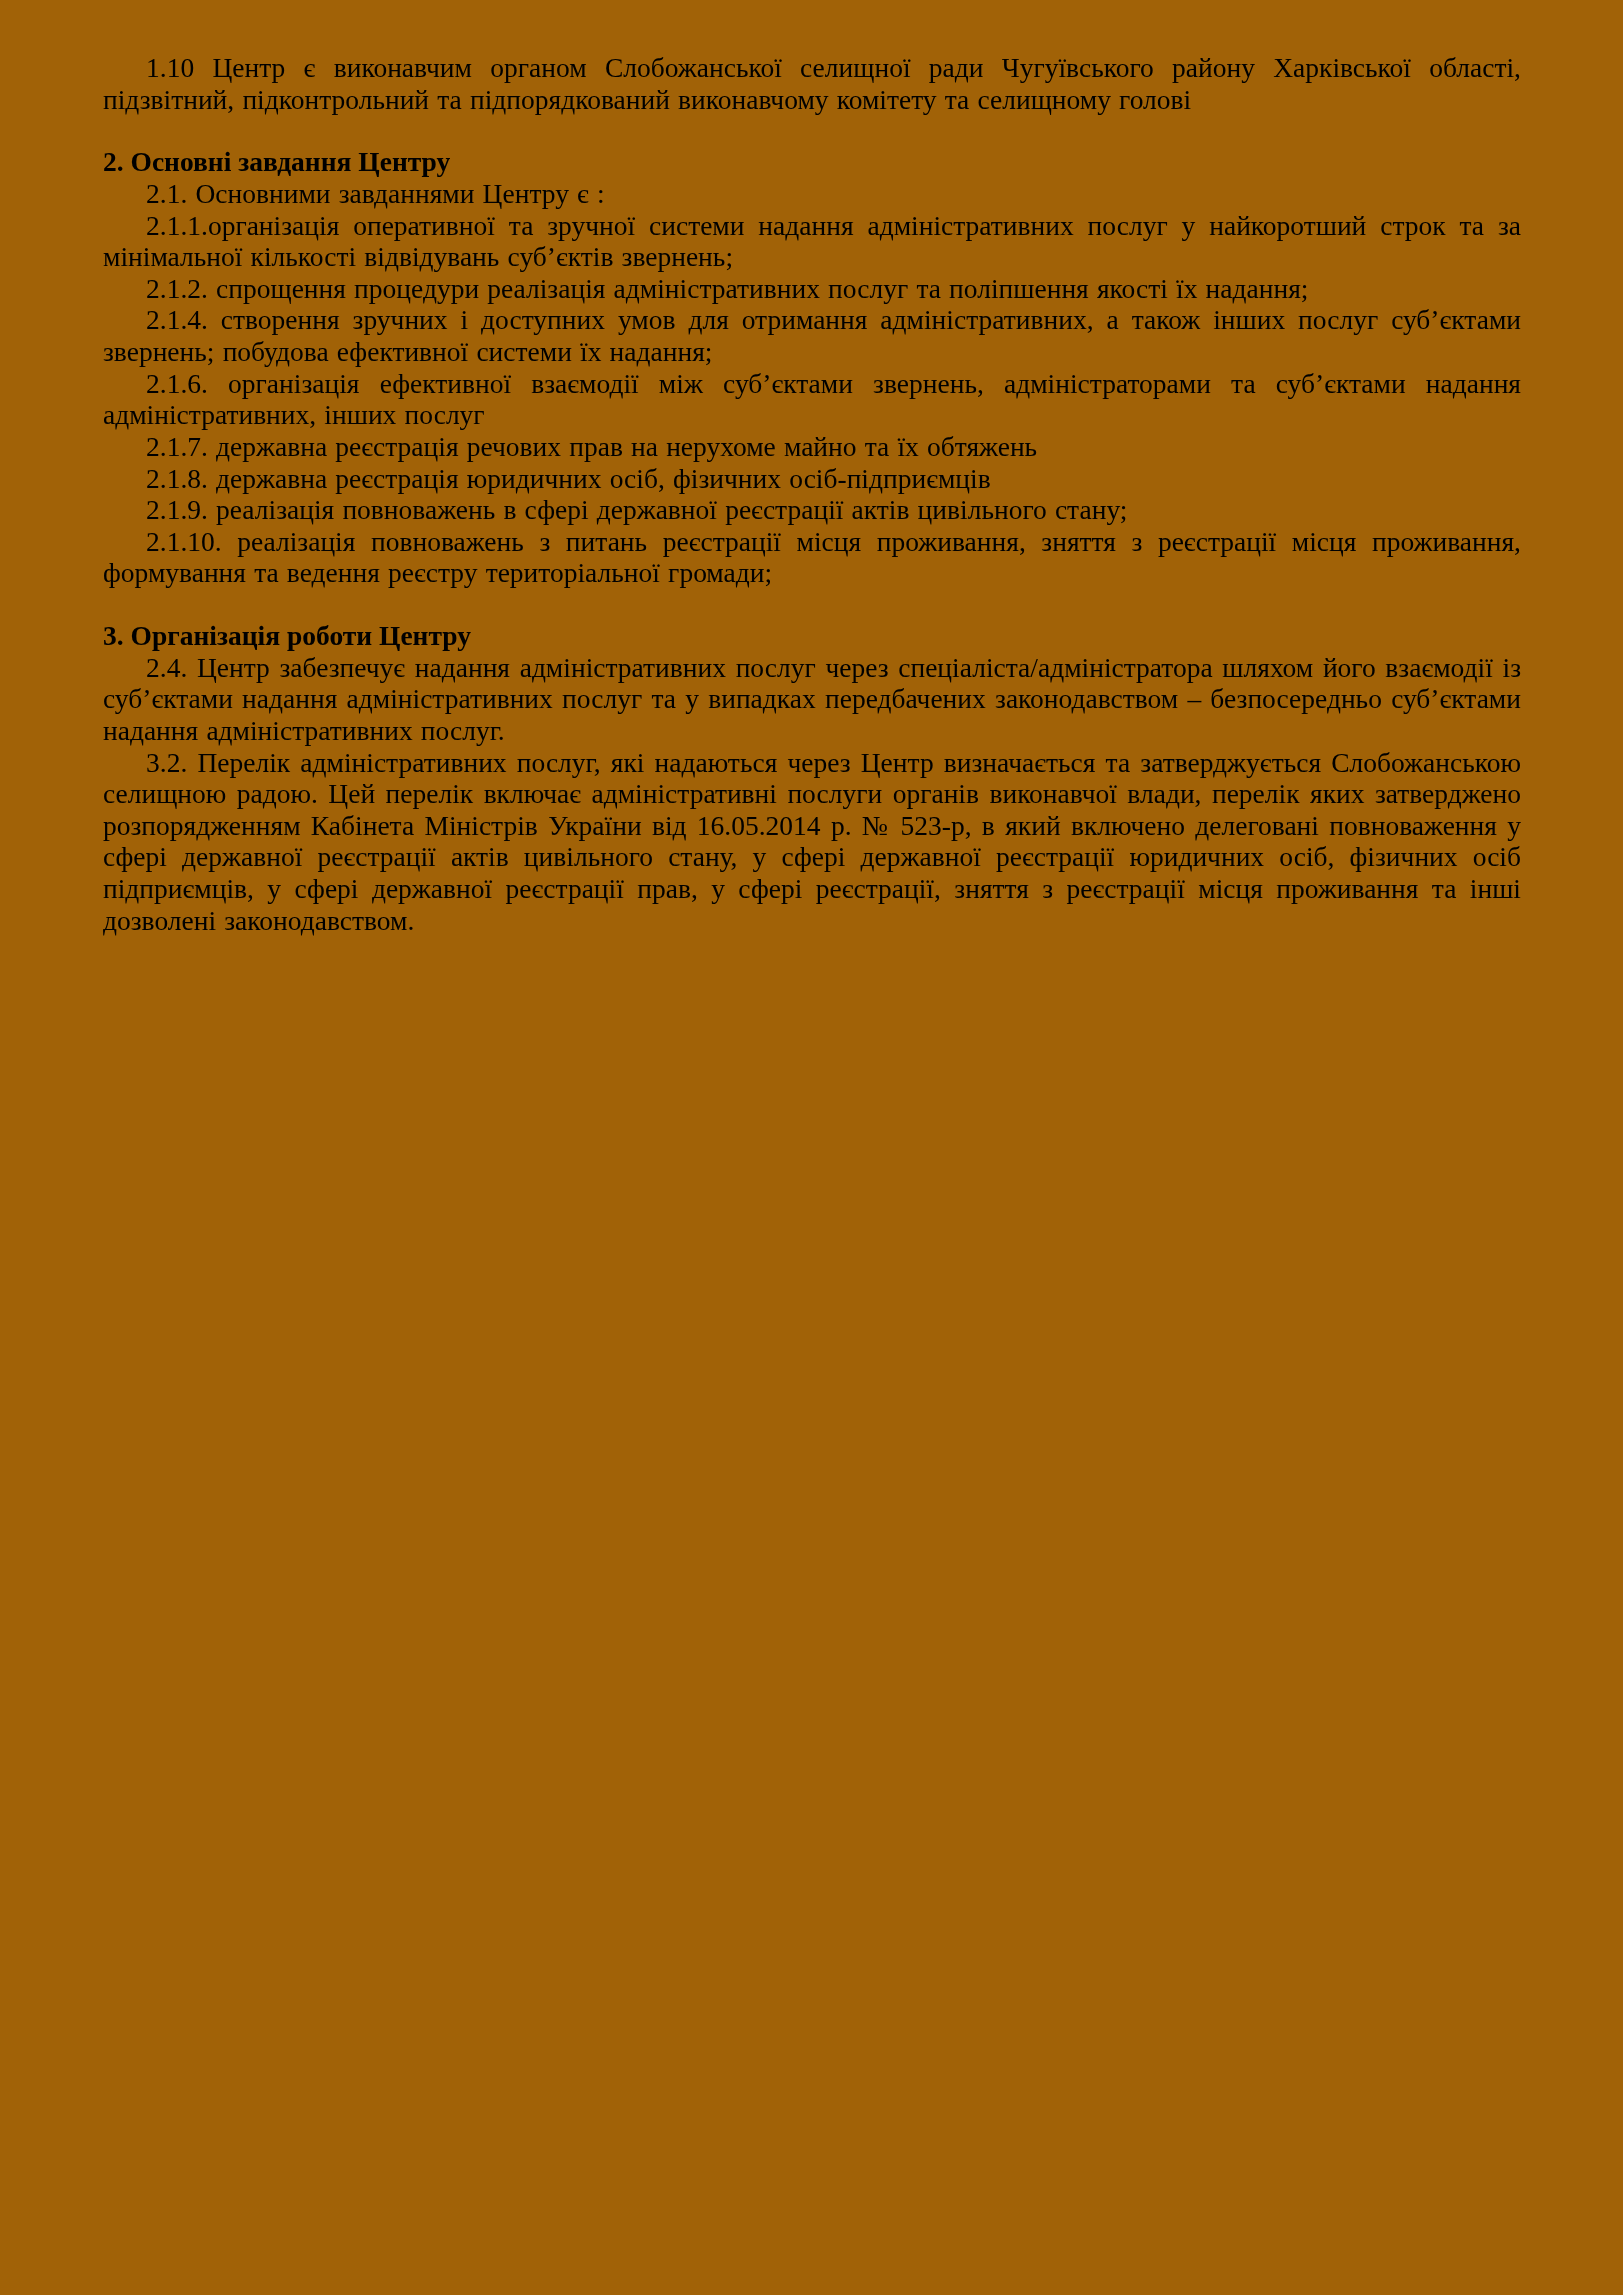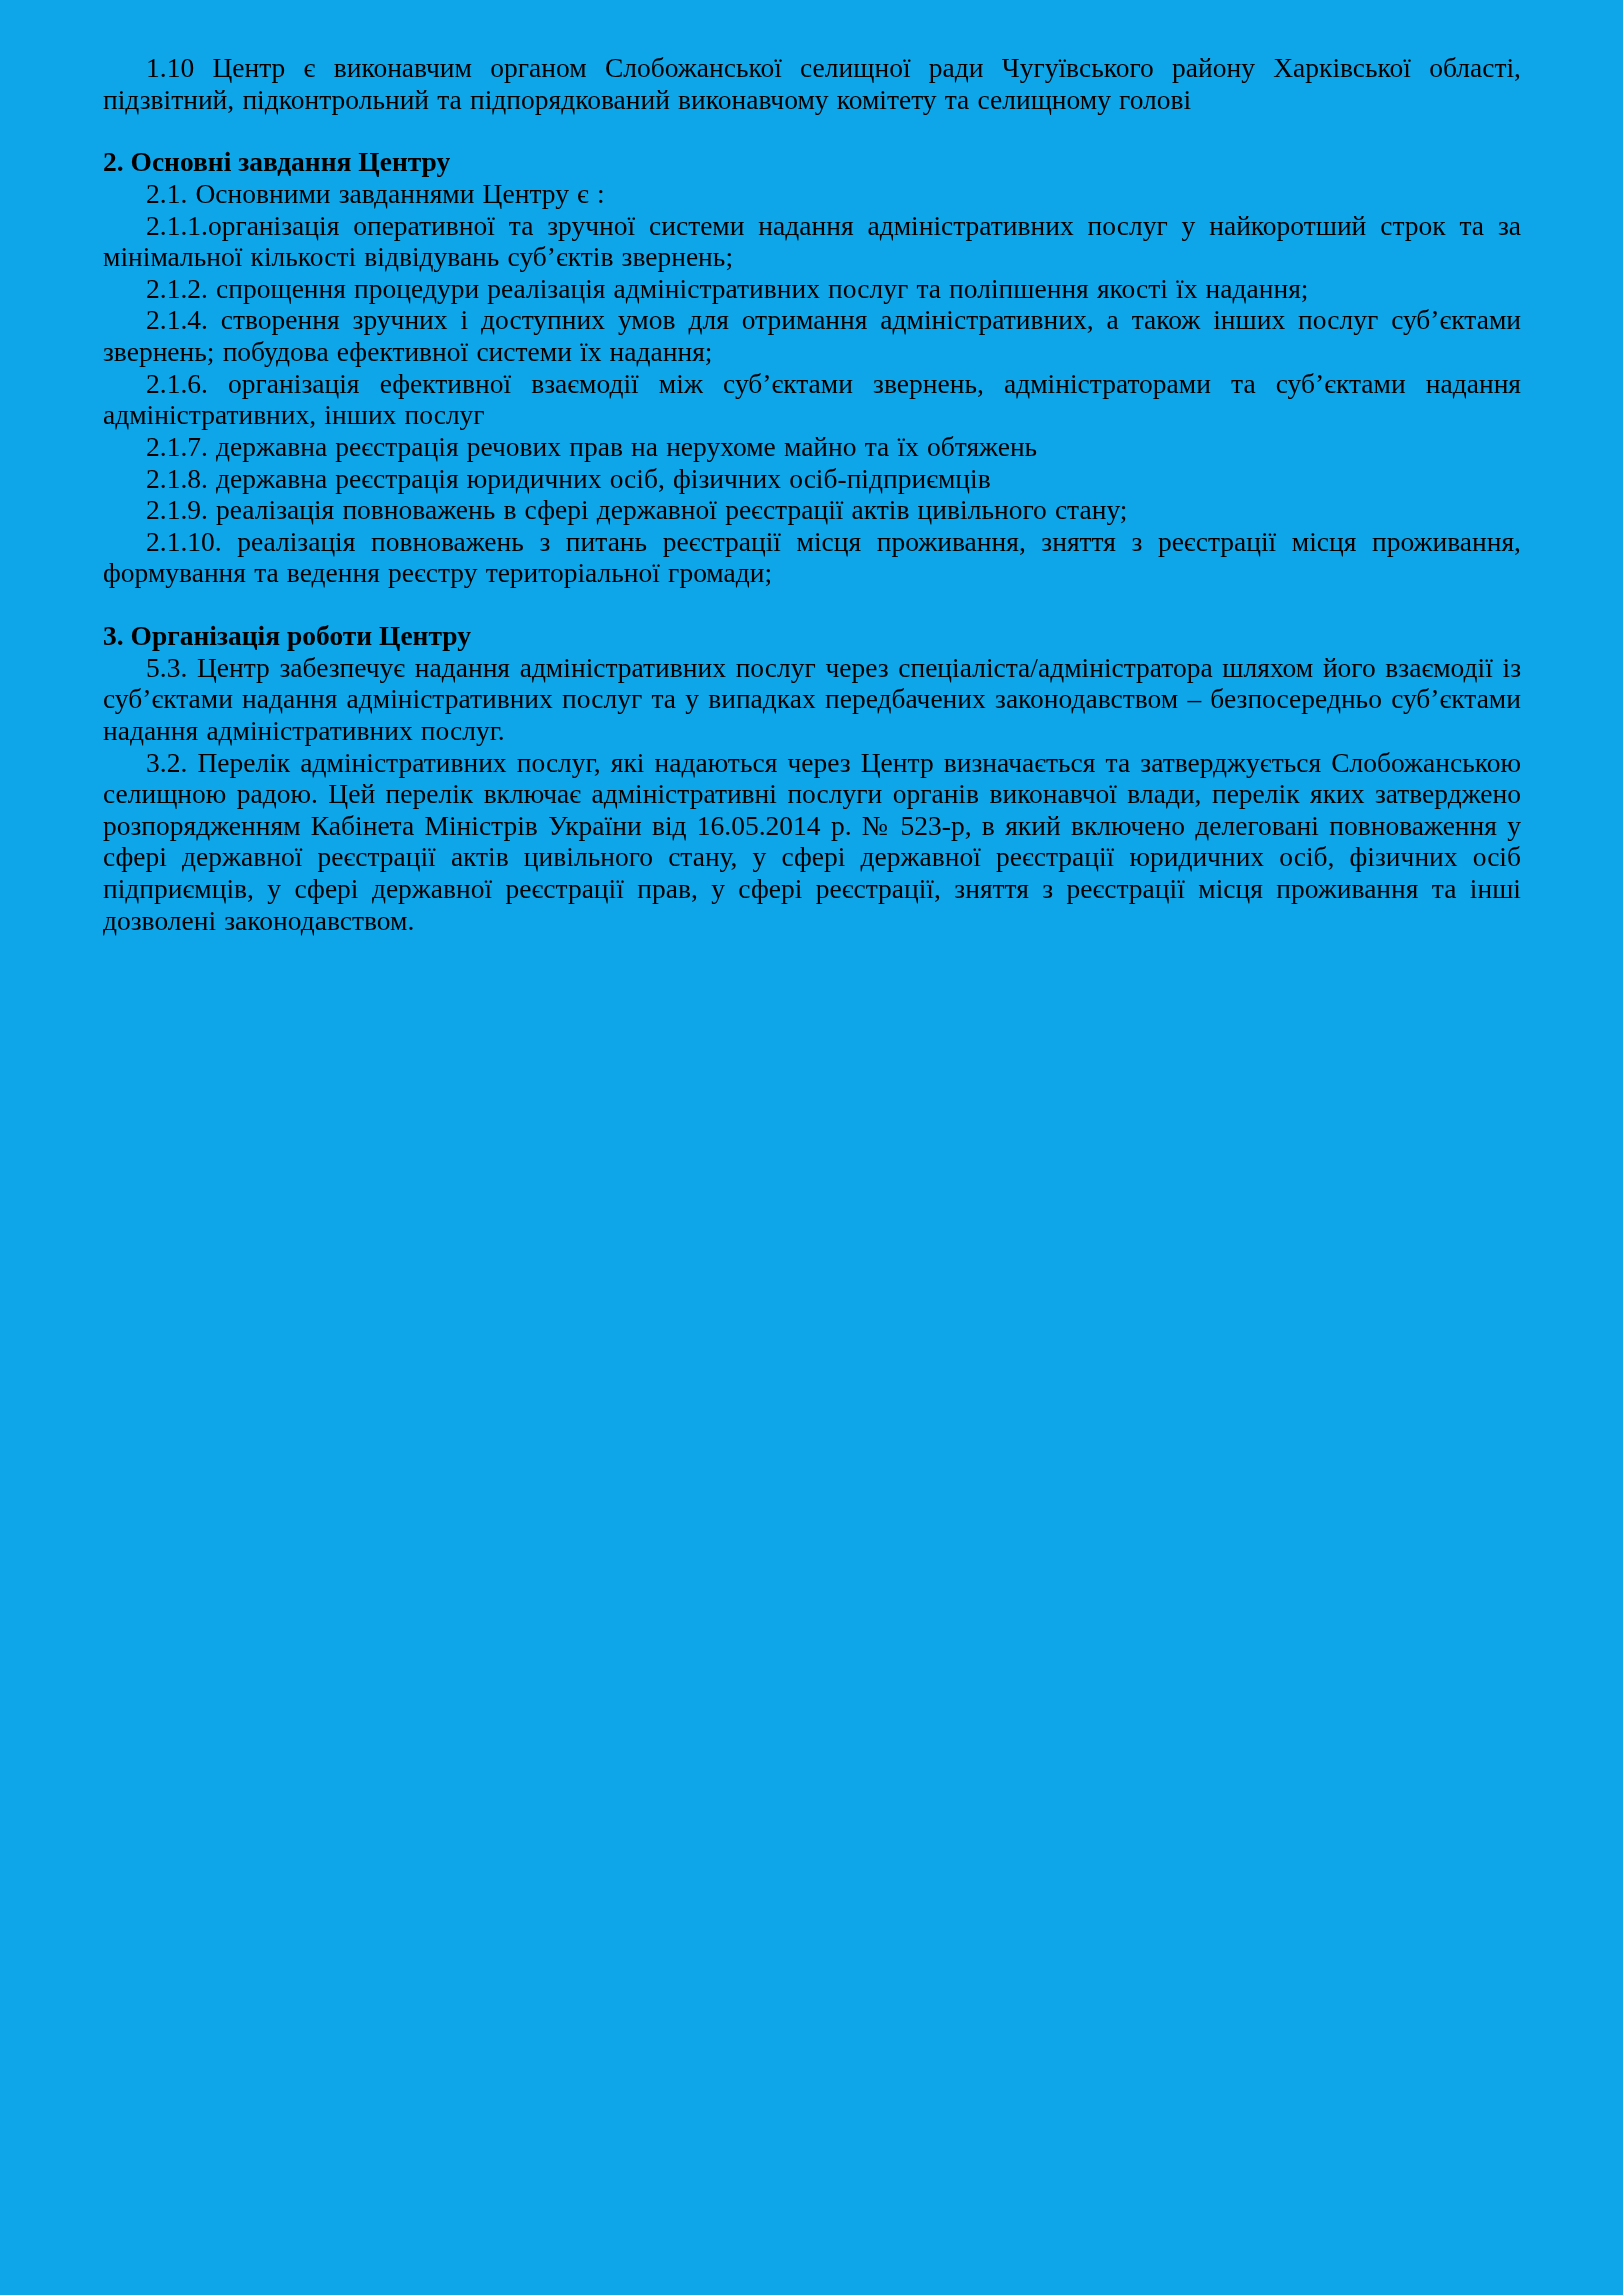--- a/index.html
+++ b/index.html
@@ -4,21 +4,21 @@
 <style>
   html, body {
     margin: 0;
     padding: 0;
     background: #ffffff;
   }
   .page {
     position: relative;
     width: 1623px;
     height: 2295px;
-    background: #0ea5e9;
+    background: #a16207;
     box-sizing: border-box;
     padding: 52px 102px 0 103px;
     font-family: "Liberation Serif", "DejaVu Serif", serif;
     font-size: 27.5px;
     line-height: 1.15;
     color: #000000;
     overflow: hidden;
   }
   .para {
     text-align: justify;
@@ -42,16 +42,16 @@
   <p class="para">2.1. Основними завданнями Центру є :</p>
   <p class="para">2.1.1.організація оперативної та зручної системи надання адміністративних послуг у найкоротший строк та за мінімальної кількості відвідувань суб’єктів звернень;</p>
   <p class="para">2.1.2. спрощення процедури реалізація адміністративних послуг та поліпшення якості їх надання;</p>
   <p class="para">2.1.4. створення зручних і доступних умов для отримання адміністративних, а також інших послуг суб’єктами звернень; побудова ефективної системи їх надання;</p>
   <p class="para">2.1.6. організація ефективної взаємодії між суб’єктами звернень, адміністраторами та суб’єктами надання адміністративних, інших послуг</p>
   <p class="para">2.1.7. державна реєстрація речових прав на нерухоме майно та їх обтяжень</p>
   <p class="para">2.1.8.  державна реєстрація юридичних осіб, фізичних осіб-підприємців</p>
   <p class="para">2.1.9. реалізація повноважень в сфері державної реєстрації актів цивільного стану;</p>
   <p class="para">2.1.10. реалізація повноважень з питань реєстрації місця проживання, зняття з реєстрації місця проживання, формування та ведення реєстру територіальної громади;</p>
   <p class="heading">3. Організація роботи Центру</p>
-  <p class="para">5.3. Центр забезпечує надання адміністративних послуг через спеціаліста/адміністратора шляхом його взаємодії із суб’єктами надання адміністративних послуг та у випадках передбачених законодавством – безпосередньо суб’єктами надання адміністративних послуг.</p>
+  <p class="para">2.4. Центр забезпечує надання адміністративних послуг через спеціаліста/адміністратора шляхом його взаємодії із суб’єктами надання адміністративних послуг та у випадках передбачених законодавством – безпосередньо суб’єктами надання адміністративних послуг.</p>
   <p class="para">3.2. Перелік адміністративних послуг, які надаються через Центр визначається та затверджується Слобожанською селищною радою.  Цей перелік  включає адміністративні послуги органів виконавчої влади, перелік яких затверджено розпорядженням Кабінета Міністрів України від 16.05.2014 р. № 523-р, в який включено делеговані повноваження у сфері державної реєстрації актів цивільного стану, у сфері державної реєстрації юридичних осіб, фізичних осіб підприємців,  у сфері державної реєстрації прав, у сфері реєстрації, зняття з реєстрації місця проживання та інші дозволені законодавством.</p>
 </div>
 
 
 </body></html>

